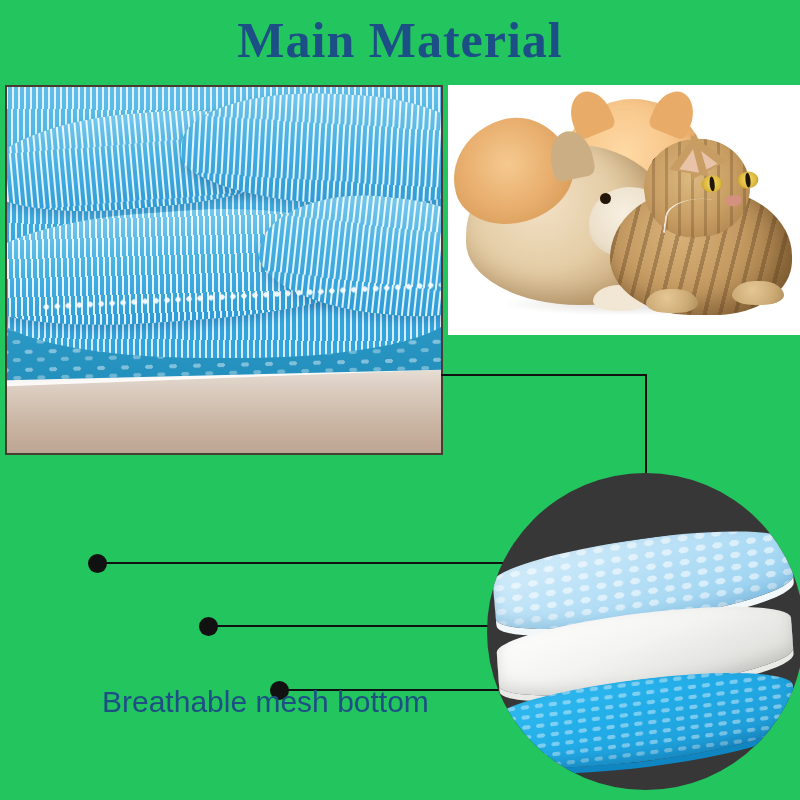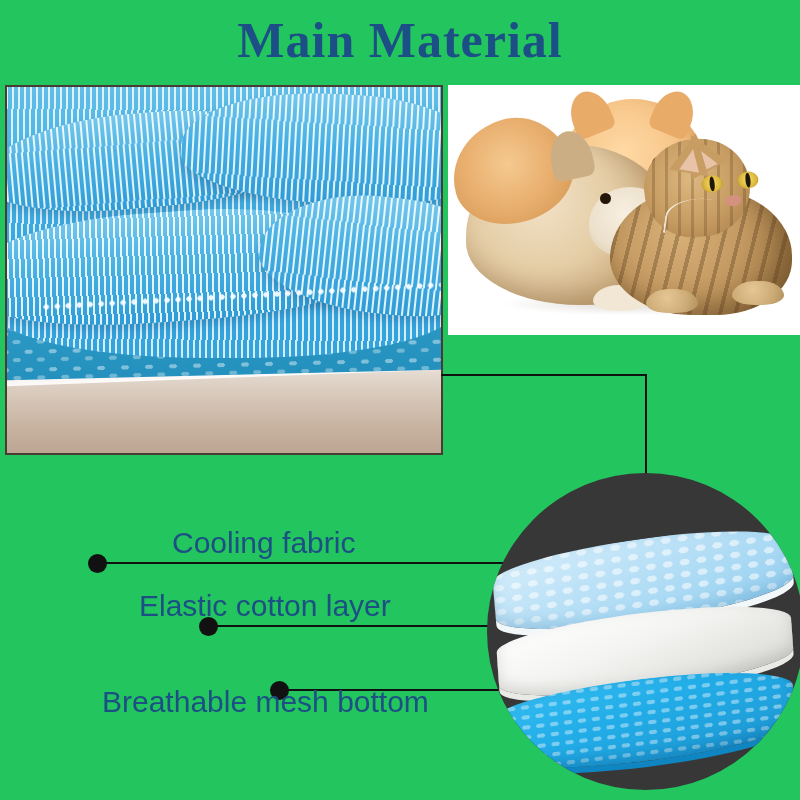--- a/index.html
+++ b/index.html
@@ -524,25 +524,23 @@
         <div class="whiskers"></div>
       </div>
     </div>
   </div>
 
   <div class="conn-h"></div>
   <div class="conn-v"></div>
 
   <div class="callout-line line-1"></div>
   <div class="callout-dot dot-1"></div>
-  <div class="callout-label lbl-1">Cooling fabric</div>
 
   <div class="callout-line line-2"></div>
   <div class="callout-dot dot-2"></div>
-  <div class="callout-label lbl-2">Elastic cotton layer</div>
 
   <div class="callout-line line-3"></div>
   <div class="callout-dot dot-3"></div>
   <div class="callout-label lbl-3">Breathable mesh bottom</div>
 
   <div class="layer-circle">
     <div class="layer-sheet sheet-top"></div>
     <div class="layer-sheet sheet-mid"></div>
     <div class="layer-sheet sheet-bot"></div>
   </div>

